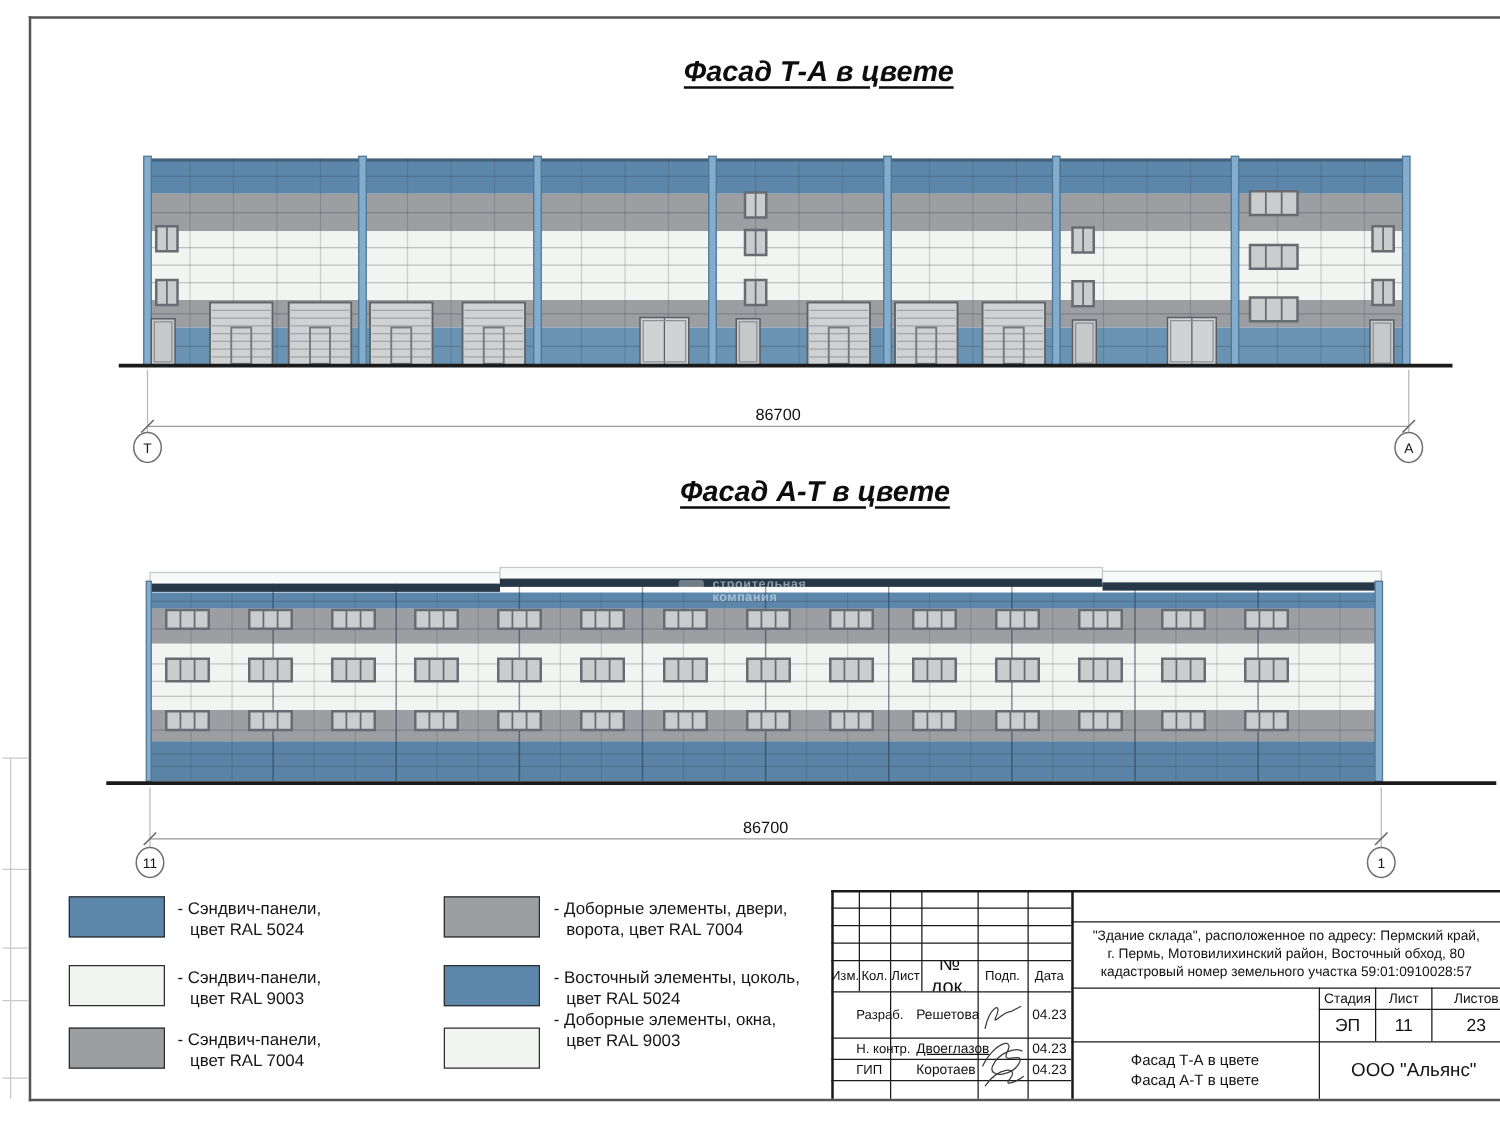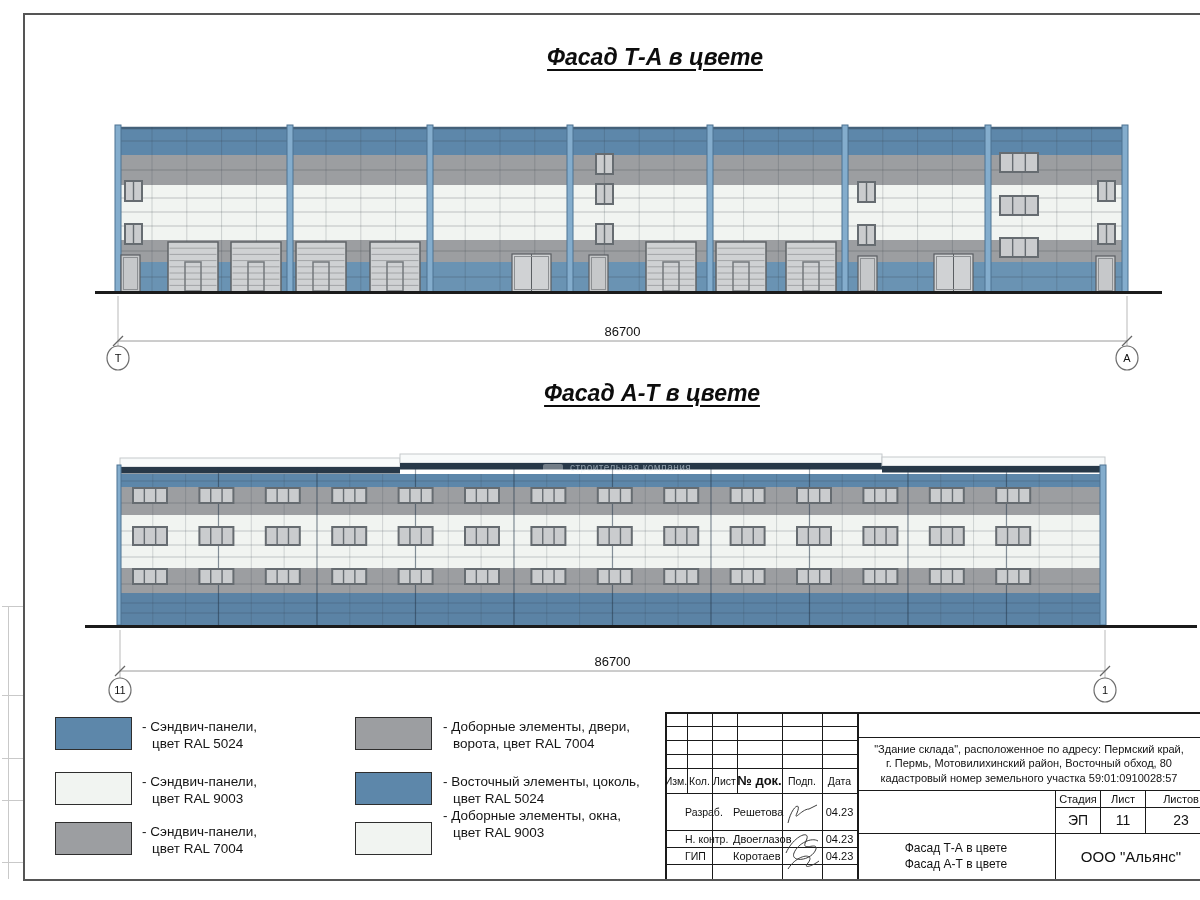--- a/index.html
+++ b/index.html
@@ -402,21 +402,21 @@
         <line x1="1017" y1="228" x2="1027" y2="218" stroke="#666" stroke-width="1.3"></line>
         <text x="529.5" y="218" font-size="13" text-anchor="middle" fill="#111" font-family="&quot;Liberation Sans&quot;,sans-serif">86700</text>
         <ellipse cx="37" cy="242" rx="11" ry="12" fill="#fff" stroke="#6e6e6e" stroke-width="1.2"></ellipse>
         <text x="37" y="246" font-size="11" text-anchor="middle" fill="#111" font-family="&quot;Liberation Sans&quot;,sans-serif">11</text>
         <ellipse cx="1022" cy="242" rx="11" ry="12" fill="#fff" stroke="#6e6e6e" stroke-width="1.2"></ellipse>
         <text x="1022" y="246" font-size="11" text-anchor="middle" fill="#111" font-family="&quot;Liberation Sans&quot;,sans-serif">1</text>
       </svg>
     </div>
 
   <div class="abs" style="left:543px;top:464px;width:20px;height:9px;background:rgba(255,255,255,.35);border-radius:2px;"></div>
-  <div class="wm" style="left:570px;top:462px;width:130px;">строительная компания</div>
+  <div class="wm" style="left:570px;top:462px;width:130px;font-weight:bold;">строительная компания</div>
 
   <div class="swatch" style="left: 55px; top: 717px; background: rgb(93, 135, 170);"></div>
   <div class="swatch" style="left: 55px; top: 772px; background: rgb(241, 244, 241);"></div>
   <div class="swatch" style="left: 55px; top: 822px; background: rgb(156, 158, 161);"></div>
   <div class="swatch" style="left: 355px; top: 717px; background: rgb(156, 158, 161);"></div>
   <div class="swatch" style="left: 355px; top: 772px; background: rgb(93, 135, 170);"></div>
   <div class="swatch" style="left: 355px; top: 822px; background: rgb(241, 244, 241);"></div>
 
   <div class="legend-label" style="left:142px;top:718px;width:210px;">
     <span>- Сэндвич-панели,</span><span class="l2">цвет RAL 5024</span></div>
@@ -452,29 +452,29 @@
   <div class="ln" style="left:737px;top:712px;width:1px;height:81px;"></div>
   <div class="ln" style="left:782px;top:712px;width:1px;height:167px;"></div>
   <div class="ln" style="left:822px;top:712px;width:1px;height:167px;"></div>
   <div class="ln" style="left:1055px;top:790px;width:1px;height:89px;"></div>
   <div class="ln" style="left:1100px;top:790px;width:1px;height:43px;"></div>
   <div class="ln" style="left:1145px;top:790px;width:1px;height:43px;"></div>
 
   <div class="cell" style="left:665px;top:768px;width:22px;height:25px;font-size:10.5px;">Изм.</div>
   <div class="cell" style="left:687px;top:768px;width:25px;height:25px;font-size:10.5px;">Кол.</div>
   <div class="cell" style="left:712px;top:768px;width:25px;height:25px;font-size:10.5px;">Лист</div>
-  <div class="cell" style="left:737px;top:768px;width:45px;height:25px;font-size:13px;font-weight:bold;">№ док.</div>
+  <div class="cell" style="left:737px;top:768px;width:45px;height:25px;font-size:16px;">№ док.</div>
   <div class="cell" style="left:782px;top:768px;width:40px;height:25px;font-size:10.5px;">Подп.</div>
   <div class="cell" style="left:822px;top:768px;width:35px;height:25px;font-size:10.5px;">Дата</div>
 
   <div class="cell left" style="left:666px;top:795px;width:45px;height:33px;font-size:10.5px;">Разраб.</div>
   <div class="cell left" style="left:714px;top:795px;width:66px;height:33px;font-size:11px;">Решетова</div>
   <div class="cell" style="left:822px;top:795px;width:35px;height:33px;font-size:11px;">04.23</div>
   <div class="cell left" style="left:666px;top:830px;width:46px;height:17px;font-size:10.5px;">Н. контр.</div>
-  <div class="cell left" style="left:714px;top:830px;width:66px;height:17px;font-size:11px;">Двоеглазов</div>
+  <div class="cell left" style="left:714px;top:830px;width:66px;height:17px;font-size:11px;text-decoration:underline;">Двоеглазов</div>
   <div class="cell" style="left:822px;top:830px;width:35px;height:17px;font-size:11px;">04.23</div>
   <div class="cell left" style="left:666px;top:847px;width:46px;height:17px;font-size:10.5px;">ГИП</div>
   <div class="cell left" style="left:714px;top:847px;width:66px;height:17px;font-size:11px;">Коротаев</div>
   <div class="cell" style="left:822px;top:847px;width:35px;height:17px;font-size:11px;">04.23</div>
 
   <svg class="abs" style="left:782px;top:793px;" width="40" height="85" viewBox="0 0 40 85">
     <path d="M6 30 C10 12 20 8 15 20 C11 29 20 16 27 16 L35 12" fill="none" stroke="#3d3d3d" stroke-width="1"></path>
     <path d="M4 60 C12 42 30 36 24 48 C18 60 36 48 34 56 C30 68 8 70 12 60 C16 50 30 44 36 48" fill="none" stroke="#3d3d3d" stroke-width="1"></path>
     <path d="M6 76 C16 60 34 60 26 70 C20 77 32 72 37 68" fill="none" stroke="#3d3d3d" stroke-width="1"></path>
   </svg>

